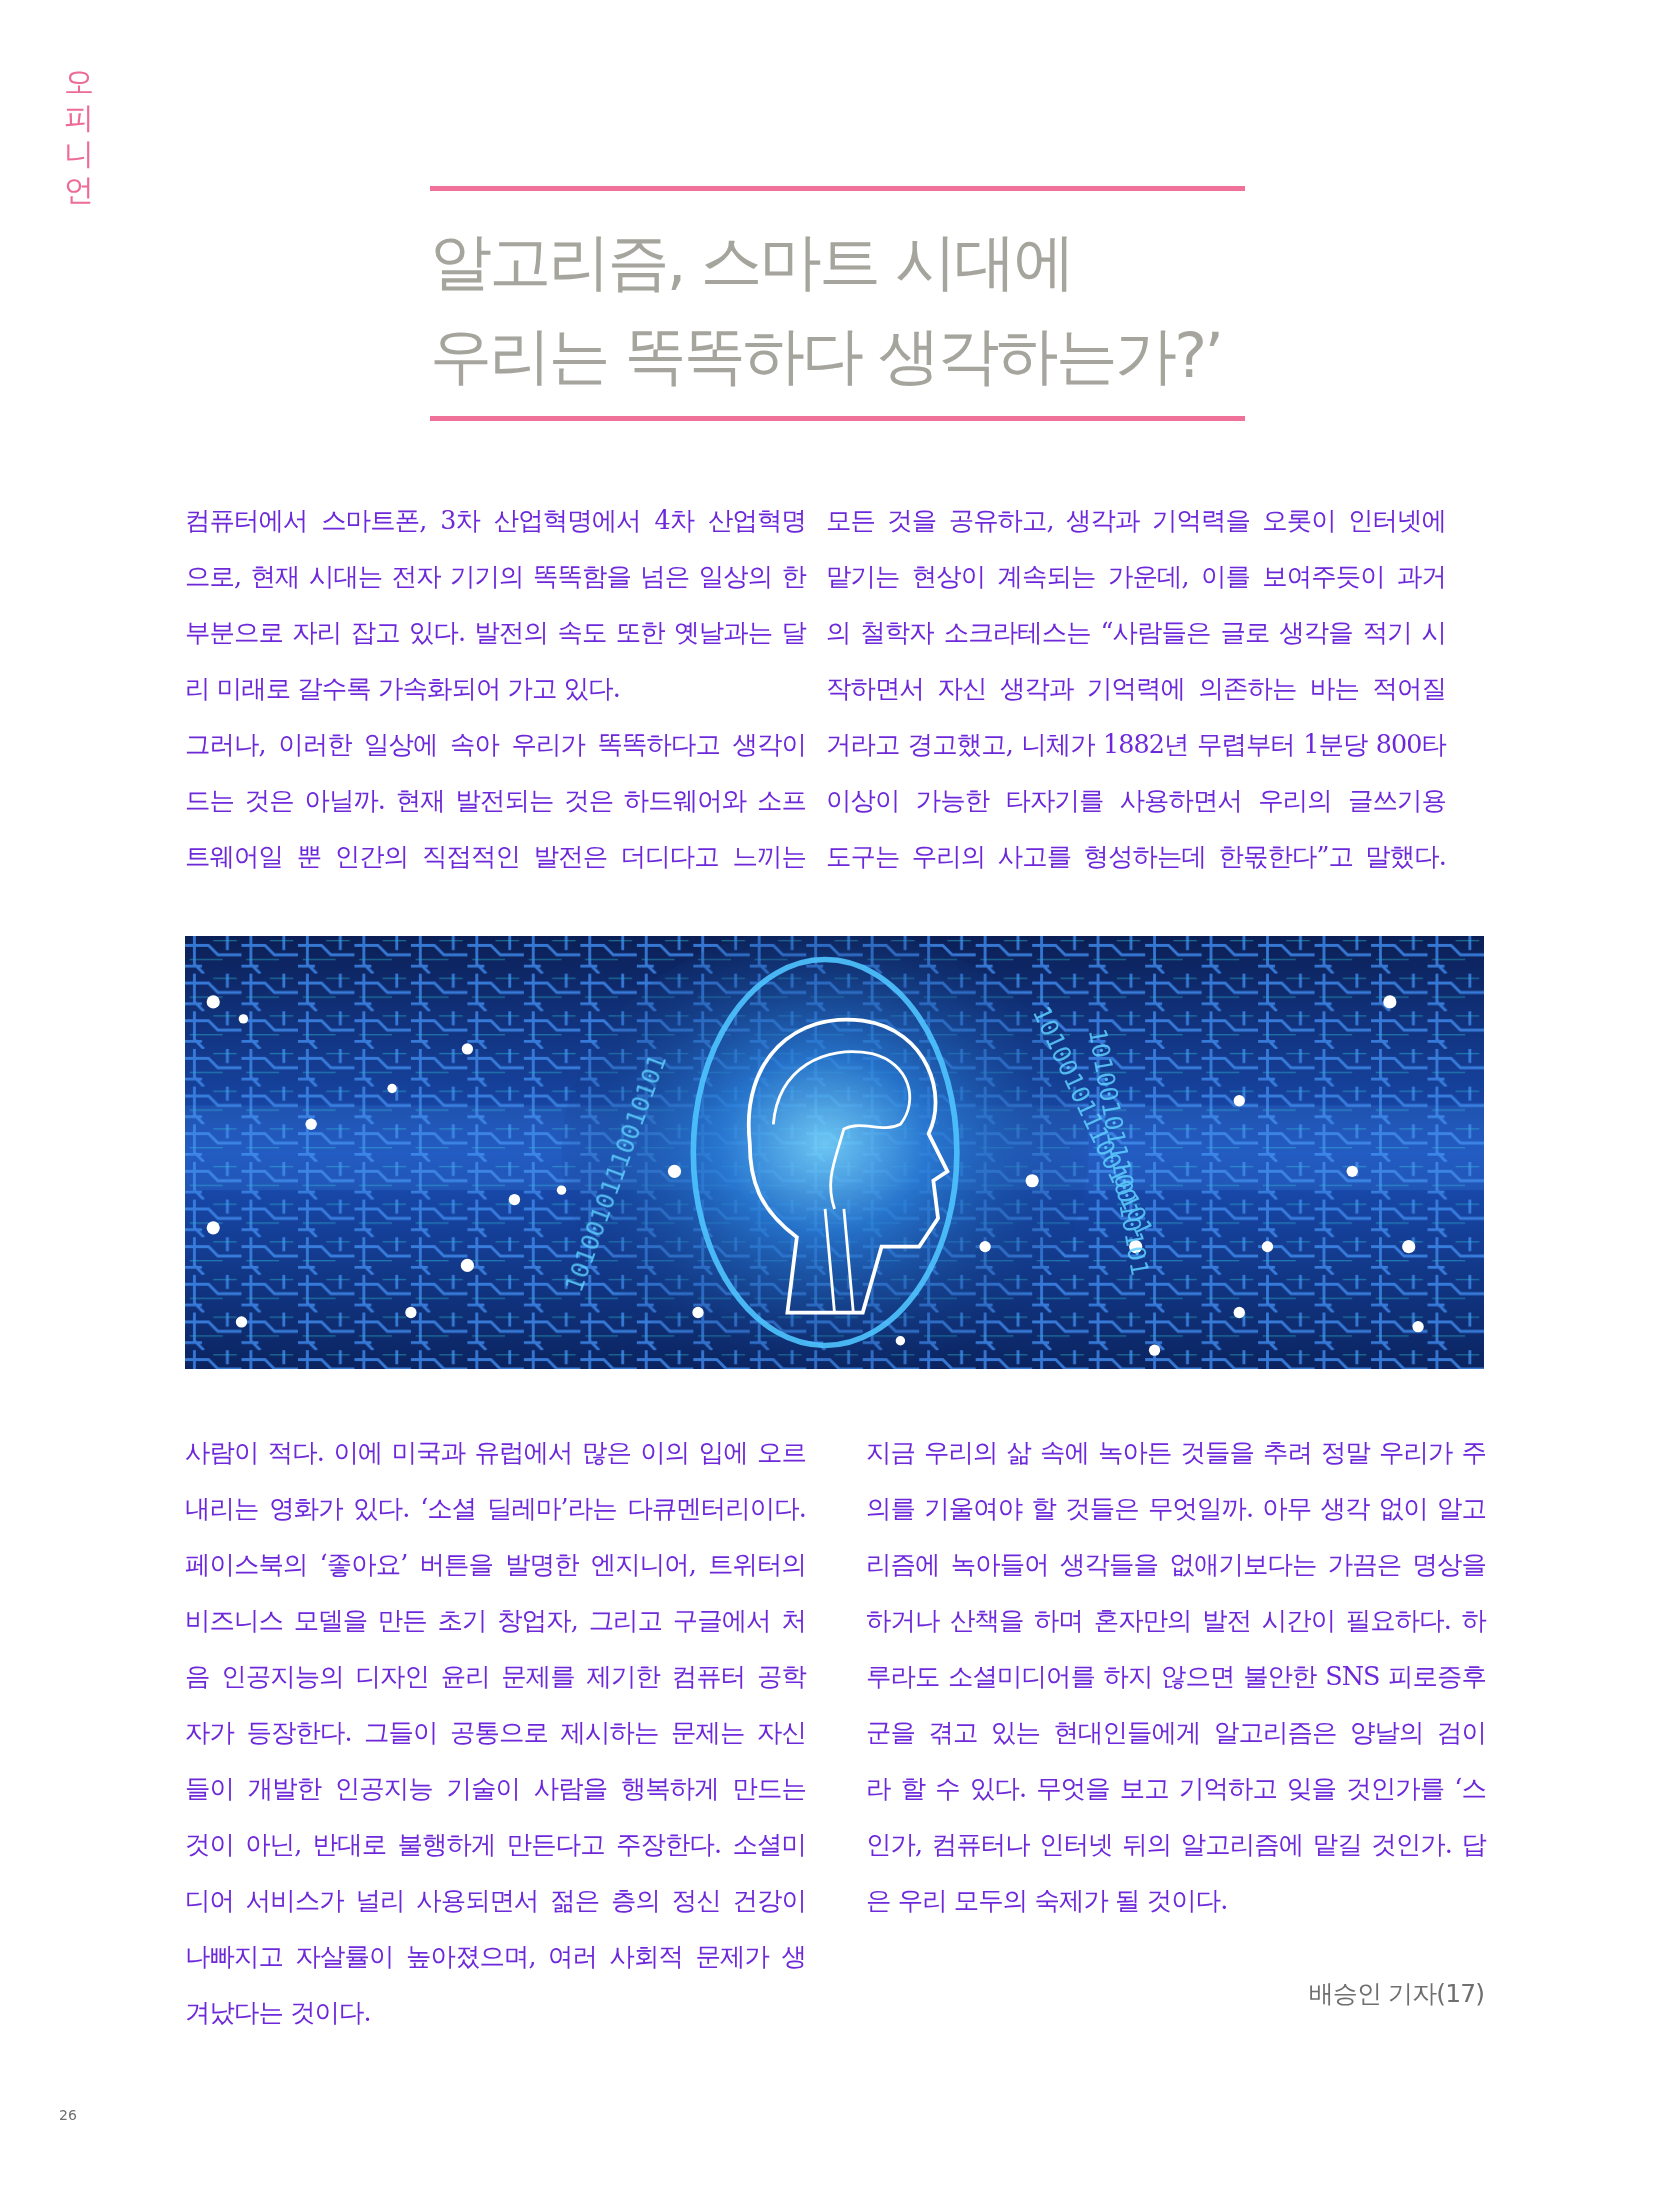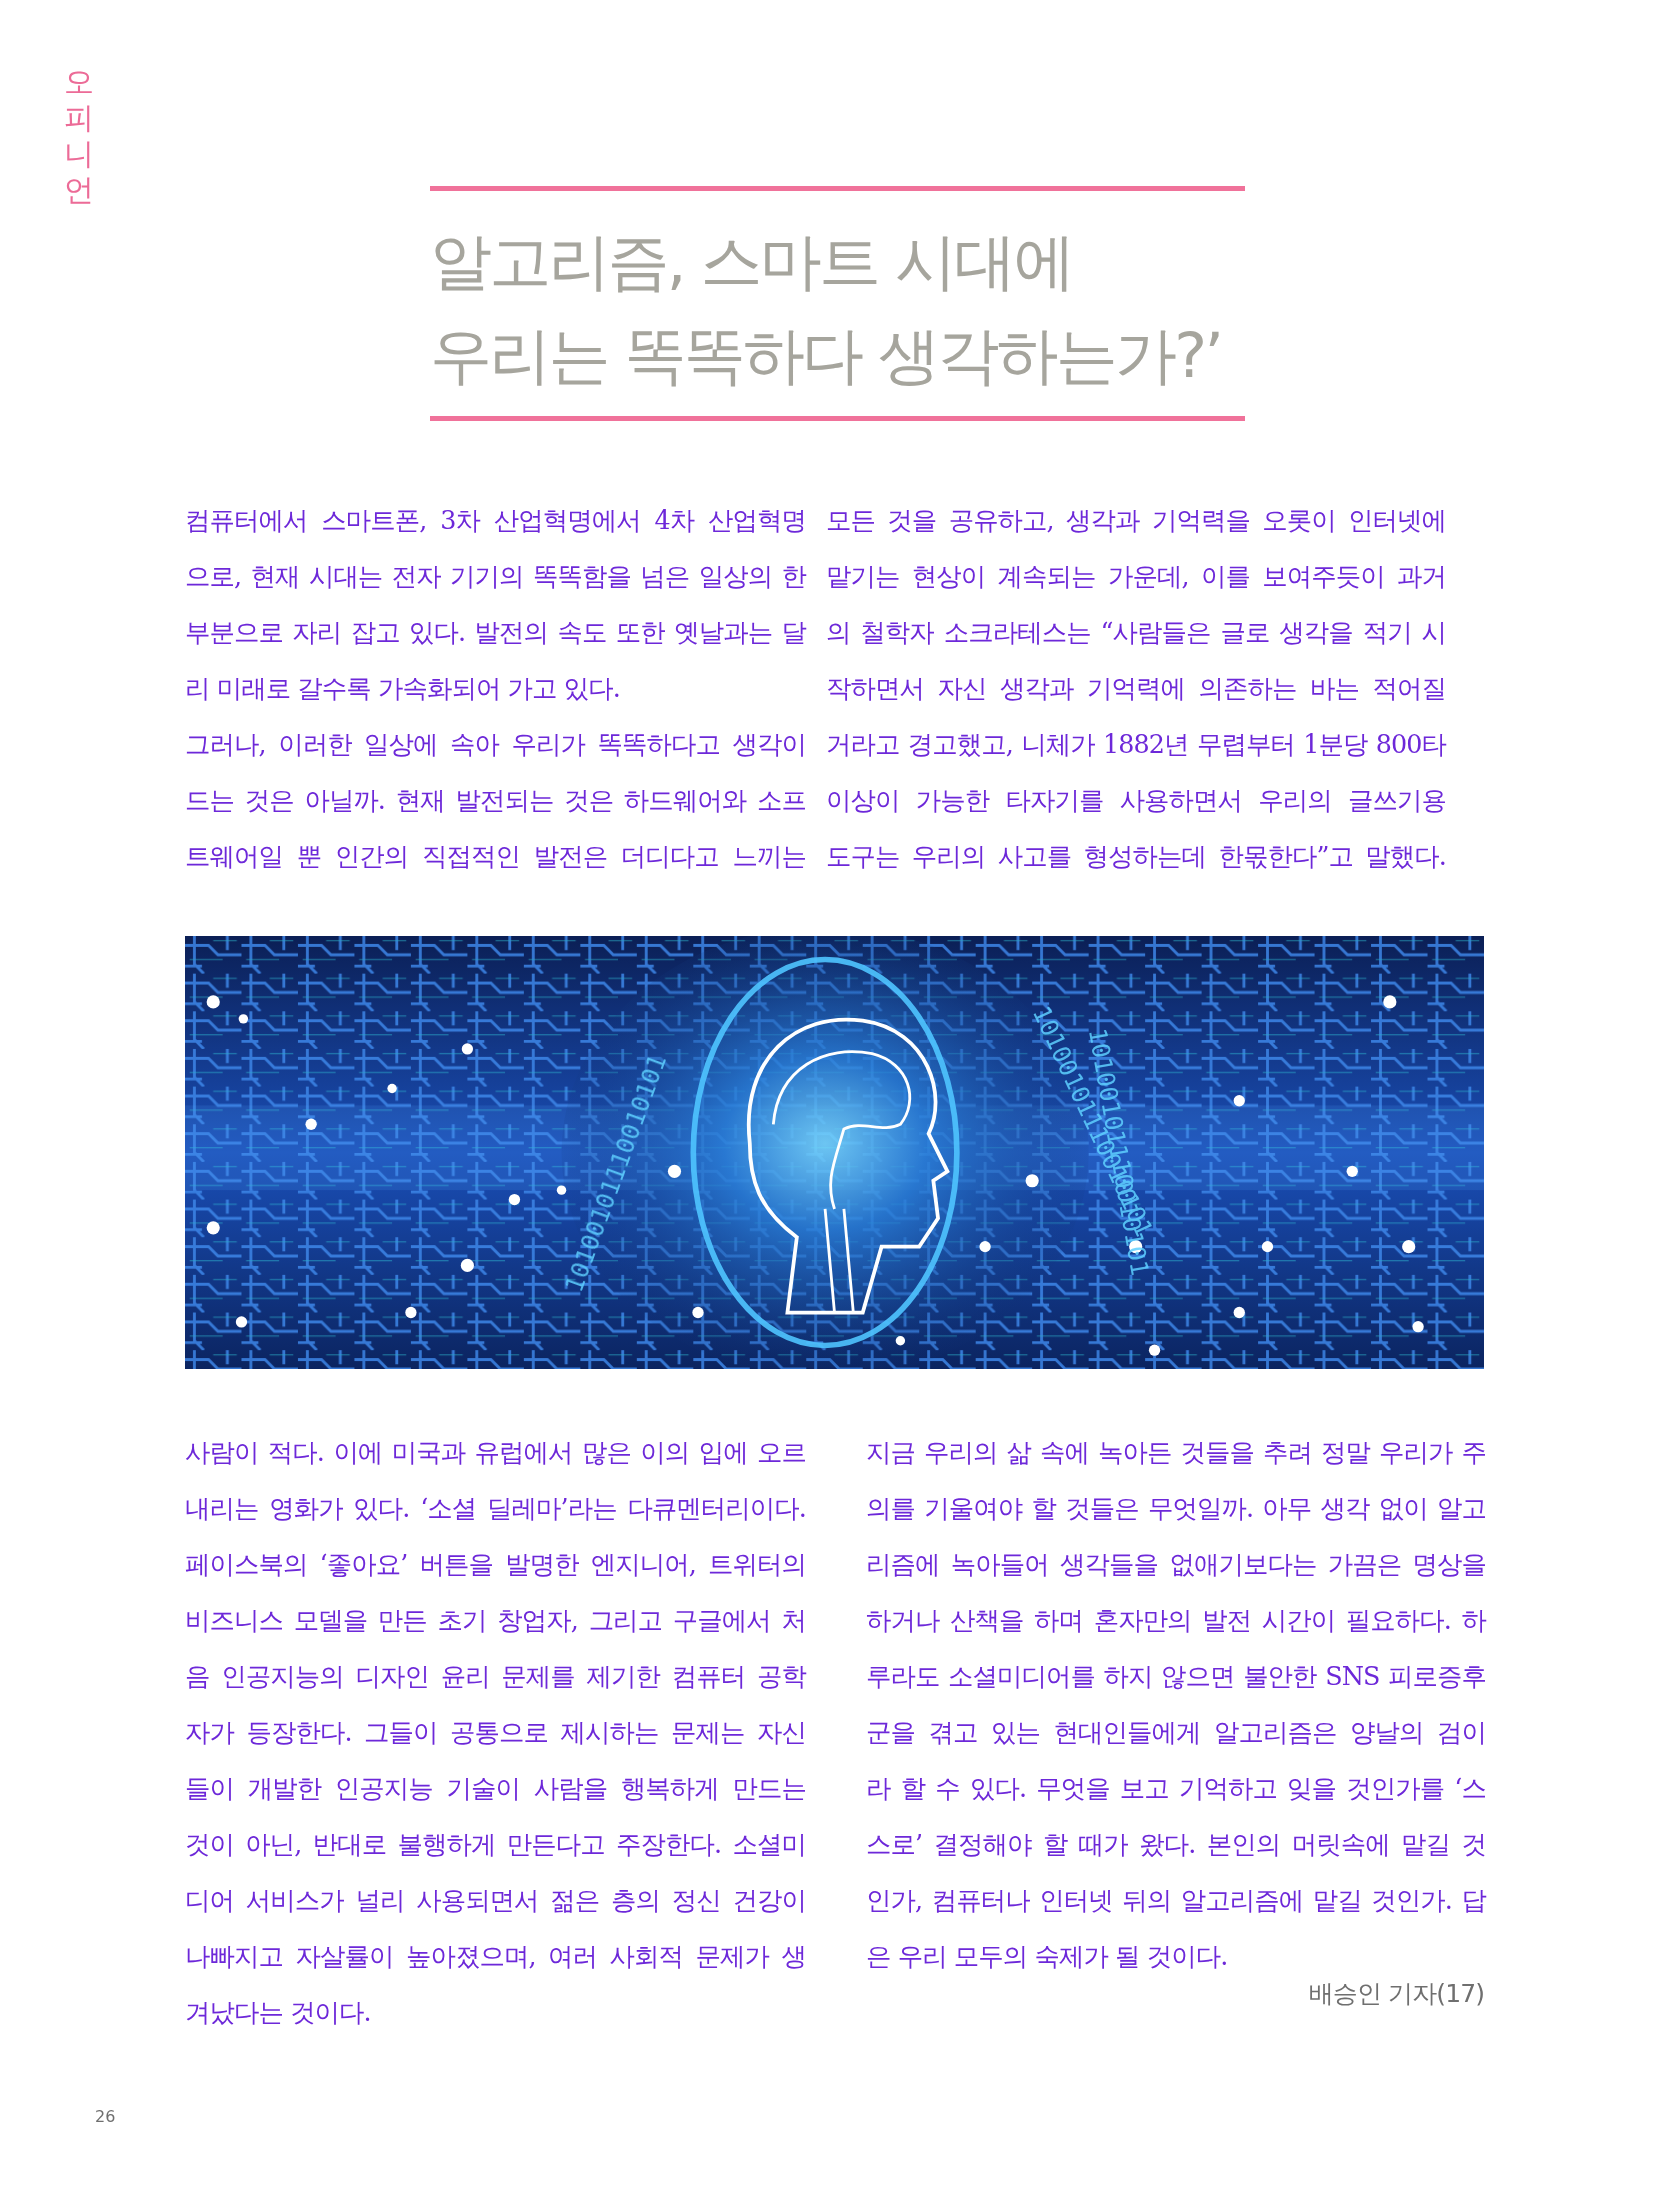--- a/index.html
+++ b/index.html
@@ -13,21 +13,21 @@
   .col { position: absolute; font-size: 25.4px; line-height: 56px; letter-spacing: -0.9px; color: #6d28d9; }
   .col .line { white-space: nowrap; height: 56px; text-align: justify; text-align-last: justify; }
   .col .line.last { text-align-last: left; }
   .col-a { left: 185px; width: 621px; top: 492px; }
   .col-b { left: 826px; width: 620px; top: 492px; }
   .col-c { left: 185px; width: 621px; top: 1424px; }
   .col-d { left: 866px; width: 620px; top: 1424px; }
   .figure { position: absolute; left: 185px; top: 936px; width: 1299px; height: 433px; overflow: hidden; background: #0d2a6b; }
   .figure svg { display: block; }
   .byline { position: absolute; right: 185px; top: 1977px; font-family: "DejaVu Sans", sans-serif; font-size: 25px; color: #6f6f6f; letter-spacing: -0.9px; }
-  .page-num { position: absolute; left: 59px; top: 2107px; font-family: "DejaVu Sans", sans-serif; font-size: 16px; color: #6f6f6f; margin-left: 36px; }
+  .page-num { position: absolute; left: 59px; top: 2107px; font-family: "DejaVu Sans", sans-serif; font-size: 14px; color: #6f6f6f; }
 </style>
 </head>
 <body>
 
 <div class="section-label">
   <span>오</span>
   <span>피</span>
   <span>니</span>
   <span>언</span>
 </div>
@@ -137,20 +137,19 @@
 </div>
 
 <div class="col col-d">
   <div class="line">지금 우리의 삶 속에 녹아든 것들을 추려 정말 우리가 주</div>
   <div class="line">의를 기울여야 할 것들은 무엇일까. 아무 생각 없이 알고</div>
   <div class="line">리즘에 녹아들어 생각들을 없애기보다는 가끔은 명상을</div>
   <div class="line">하거나 산책을 하며 혼자만의 발전 시간이 필요하다. 하</div>
   <div class="line">루라도 소셜미디어를 하지 않으면 불안한 SNS 피로증후</div>
   <div class="line">군을 겪고 있는 현대인들에게 알고리즘은 양날의 검이</div>
   <div class="line">라 할 수 있다. 무엇을 보고 기억하고 잊을 것인가를 ‘스</div>
-  <div class="line">스로’ 결정해야 할 때가 왔다. 본인의 머릿속에 맡길 것</div>
   <div class="line">인가, 컴퓨터나 인터넷 뒤의 알고리즘에 맡길 것인가. 답</div>
   <div class="line last">은 우리 모두의 숙제가 될 것이다.</div>
 </div>
 
 <div class="byline">배승인 기자(17)</div>
 <div class="page-num">26</div>
 
 
 </body></html>

